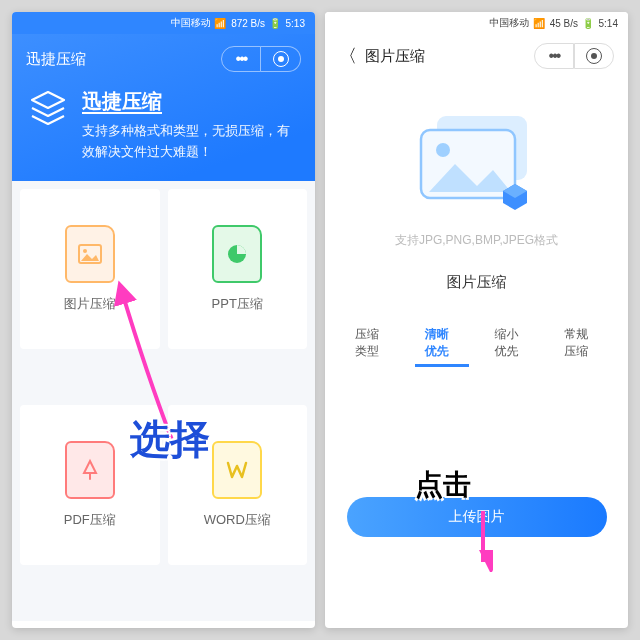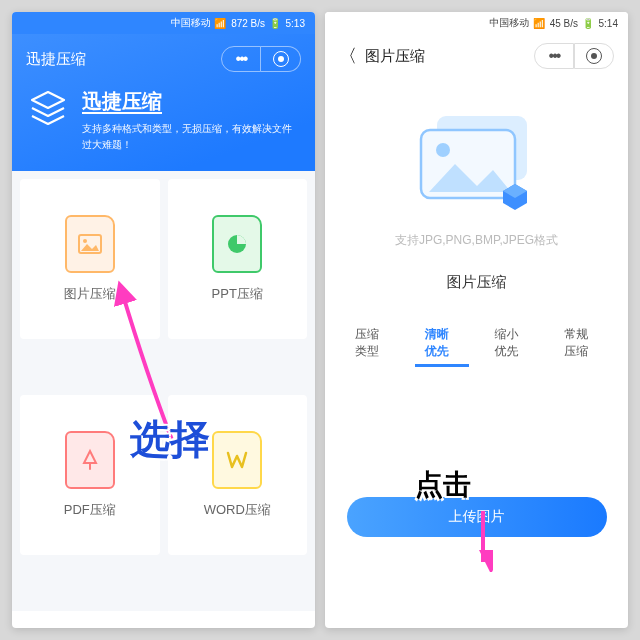--- a/index.html
+++ b/index.html
@@ -15,21 +15,21 @@
     .app-header { background: linear-gradient(160deg, #3d8fff 0%, #1e7aff 80%); color: #fff; padding: 10px 14px 18px; }
     .app-header-top { display: flex; align-items: center; justify-content: space-between; height: 30px; }
     .app-title { font-size: 15px; font-weight: 500; }
     .capsule { display: flex; align-items: center; }
     .capsule-btn { width: 40px; height: 26px; border: 1px solid rgba(255,255,255,.5); display: flex; align-items: center; justify-content: center; }
     .capsule-btn.more { border-radius: 13px 0 0 13px; }
     .capsule-btn.close { border-radius: 0 13px 13px 0; border-left: none; }
     .hero { display: flex; gap: 12px; align-items: flex-start; margin-top: 14px; }
     .hero-icon { flex: 0 0 44px; }
     .hero-title { font-size: 20px; font-weight: 600; text-decoration: underline; text-underline-offset: 4px; }
-    .hero-sub { font-size: 10px; line-height: 1.6; opacity: .95; margin-top: 6px; }
+    .hero-sub { font-size: 13px; line-height: 1.6; opacity: .95; margin-top: 6px; }
 
     
     .grid-area { background: #f5f7fa; padding: 8px; display: grid; grid-template-columns: 1fr 1fr; gap: 8px; height: 440px; }
     .card { background: #fff; border-radius: 4px; display: flex; flex-direction: column; align-items: center; justify-content: center; height: 160px; }
     .card-icon { width: 50px; height: 58px; border-radius: 6px 10px 6px 6px; display: flex; align-items: center; justify-content: center; margin-bottom: 12px; position: relative; }
     .card-icon.orange { background: #fff2e6; border: 2px solid #ffb868; }
     .card-icon.red { background: #ffe8e8; border: 2px solid #ff7b7b; }
     .card-icon.green { background: #e4f9e8; border: 2px solid #3fc96a; }
     .card-icon.yellow { background: #fff9e0; border: 2px solid #ffd84a; }
     .card-label { font-size: 13px; color: #666; }

